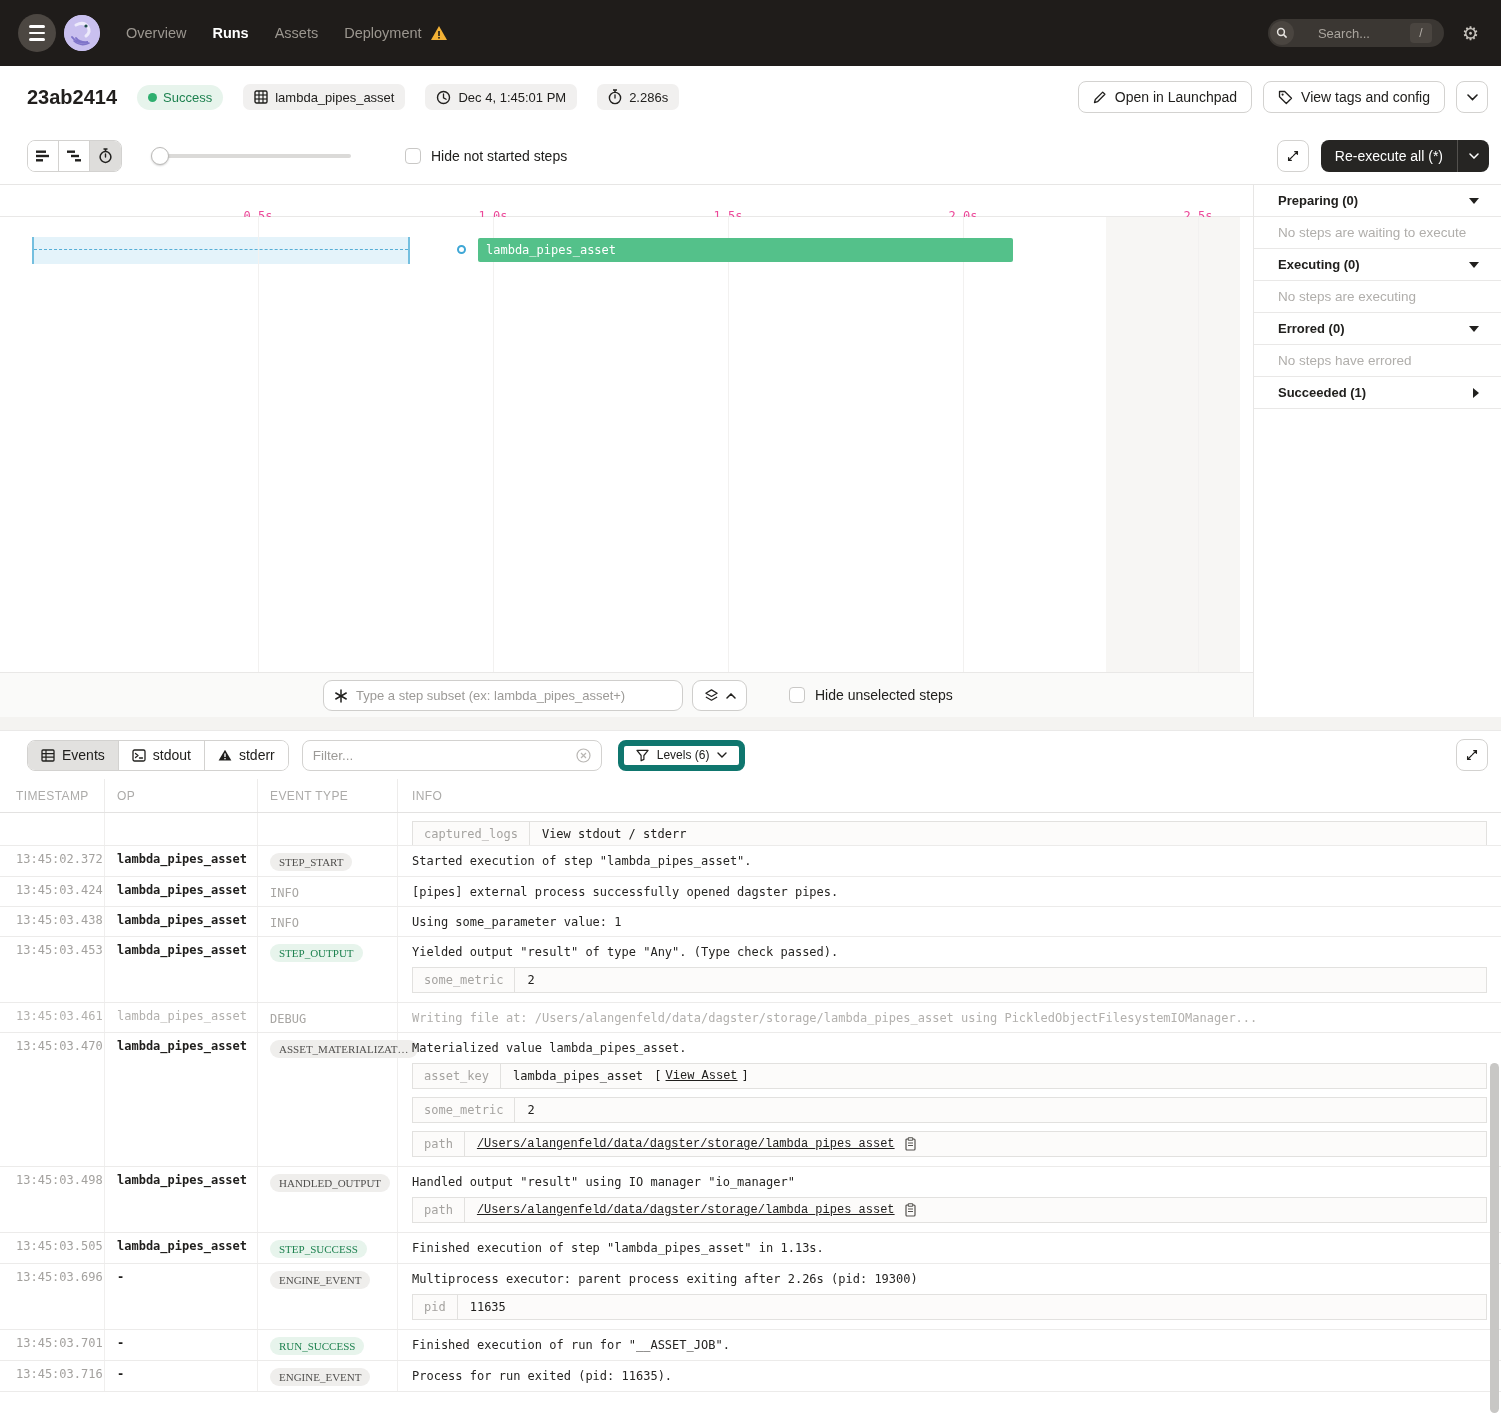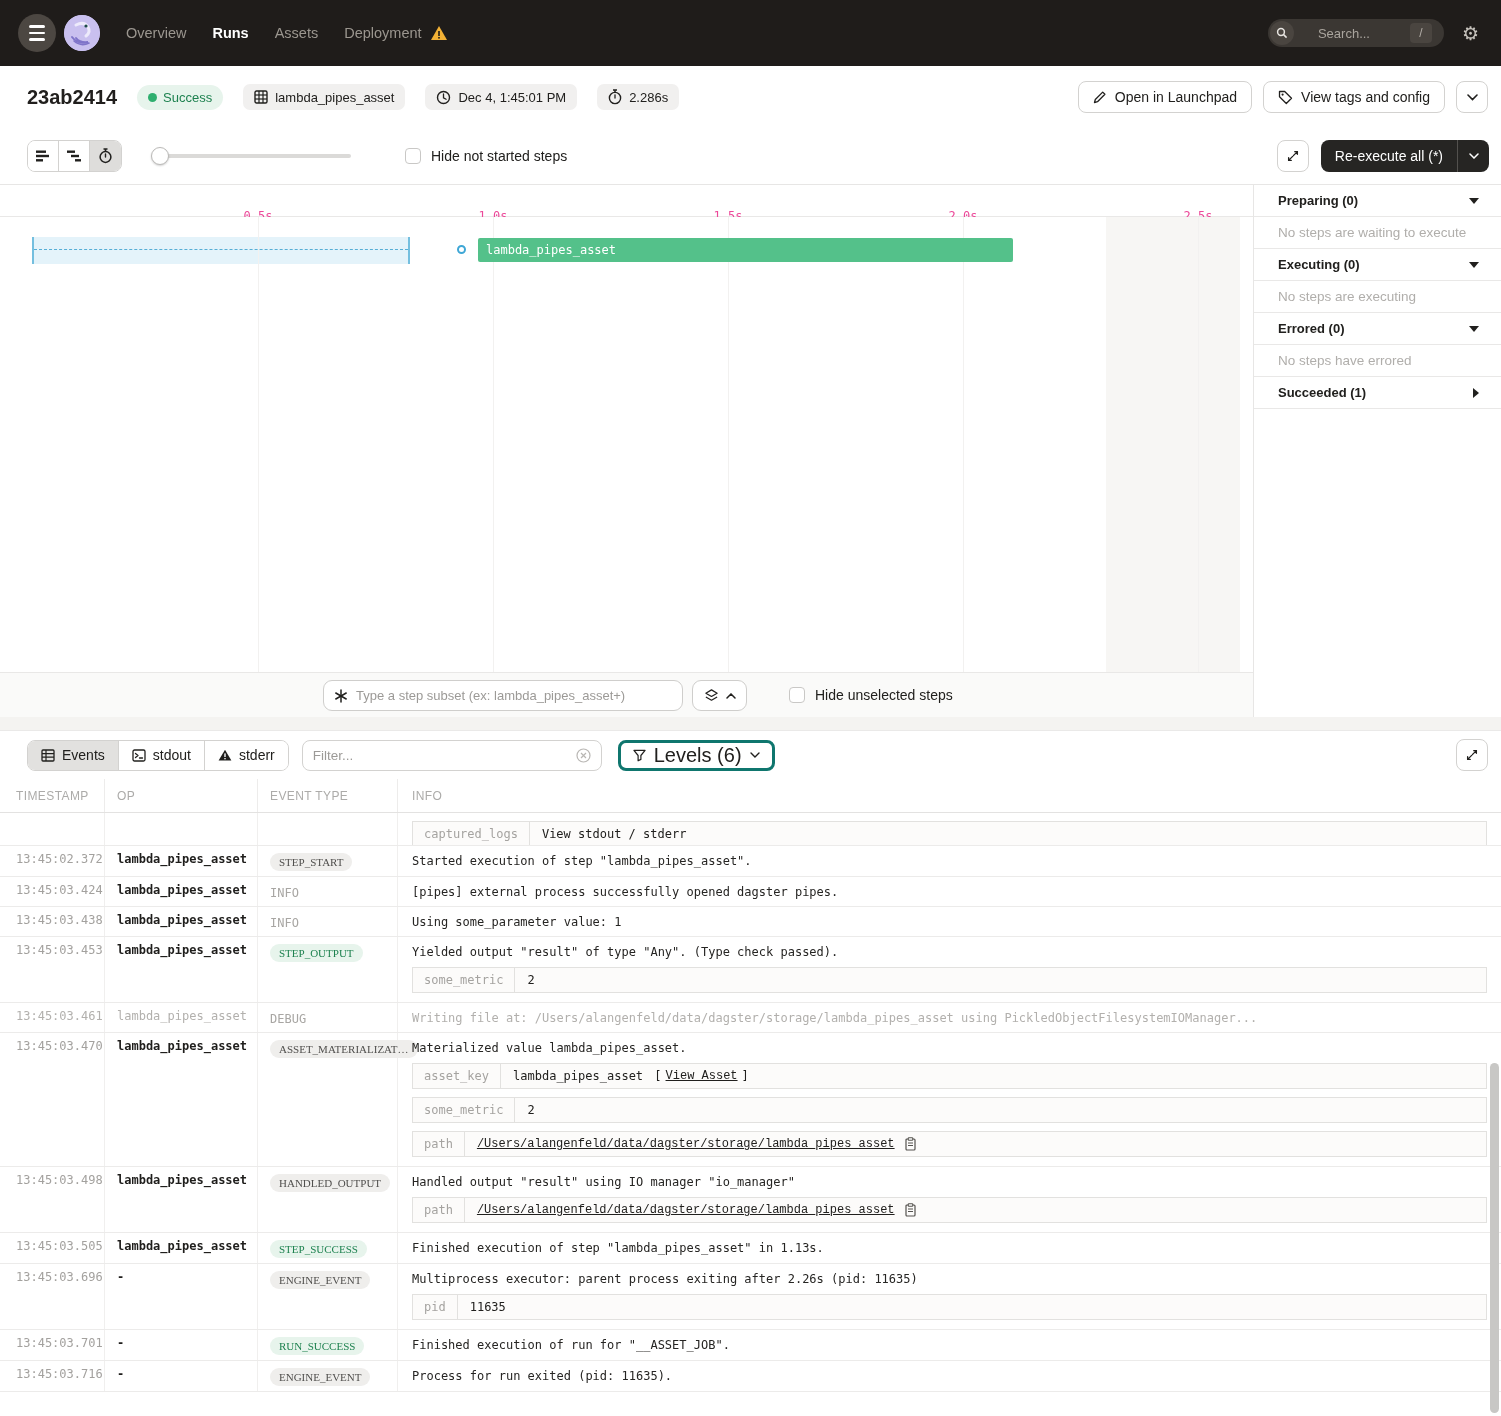--- a/index.html
+++ b/index.html
@@ -115,22 +115,22 @@
   .tab-group { display:flex; height:31px; border:1px solid #D3D2D0; border-radius:8px; overflow:hidden; margin-left:27px; }
   .tab { display:flex; align-items:center; gap:7px; padding:0 13px; font-size:14px; color:#21201E;
      border-right:1px solid #D3D2D0; cursor:pointer; background:#fff; }
   .tab:last-child { border-right:none; }
   .tab.active { background:#E2E1DF; }
   .filter-box { margin-left:13px; width:300px; height:31px; border:1px solid #D3D2D0; border-radius:8px;
      display:flex; align-items:center; padding:0 10px; }
   .filter-box input { border:none; outline:none; flex:1; font-size:13.5px; color:#21201E;
      font-family:"Liberation Sans",sans-serif; }
   .filter-box input::placeholder { color:#9C9A97; }
-  .levels-btn { margin-left:16px; height:31px; border:3px solid #0f766e; border-radius:8px; background:#fff;
-     display:flex; align-items:center; gap:8px; padding:0 12px; font-size:20px; color:#21201E; cursor:pointer; }
+  .levels-btn { margin-left:16px; height:31px; border:6px solid #0f766e; border-radius:8px; background:#fff;
+     display:flex; align-items:center; gap:8px; padding:0 12px; font-size:12px; color:#21201E; cursor:pointer; }
   #logs-expand { margin-left:auto; margin-right:13px; }
 
   .grid-cols { display:grid; grid-template-columns:105px 153px 140px 1fr; }
   .logs-header { position:absolute; left:0; top:48px; width:100%; height:34px; border-bottom:1px solid #E3E2E1;
      align-items:center; }
   .logs-header > div { height:100%; display:flex; align-items:center; border-right:1px solid #EDECEB;
      color:#ACABA9; font-size:12px; letter-spacing:.4px; }
   .logs-header > div:last-child { border-right:none; }
   .c-ts { padding-left:16px; } .c-op { padding-left:12px; } .c-type { padding-left:12px; } .c-info { padding-left:14px; }
 
@@ -561,21 +561,21 @@
         <div class="etype"><span class="badge green">STEP_SUCCESS</span></div>
         <div class="info">
           <div class="info-text">Finished execution of step "lambda_pipes_asset" in 1.13s.</div>
         </div>
       </div>
       <div class="ev-row grid-cols">
         <div class="ts">13:45:03.696</div>
         <div class="op">-</div>
         <div class="etype"><span class="badge gray">ENGINE_EVENT</span></div>
         <div class="info">
-          <div class="info-text">Multiprocess executor: parent process exiting after 2.26s (pid: 11635)</div>
+          <div class="info-text">Multiprocess executor: parent process exiting after 2.26s (pid: 19300)</div>
           <div class="meta-table">
             <div class="meta-key">pid</div>
             <div class="meta-val">
               <span class="">11635</span>
             </div>
           </div>
         </div>
       </div>
       <div class="ev-row grid-cols">
         <div class="ts">13:45:03.701</div>

